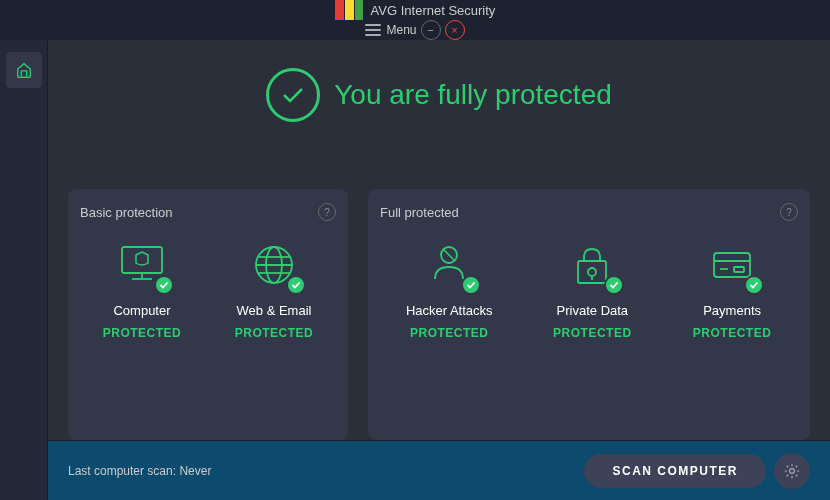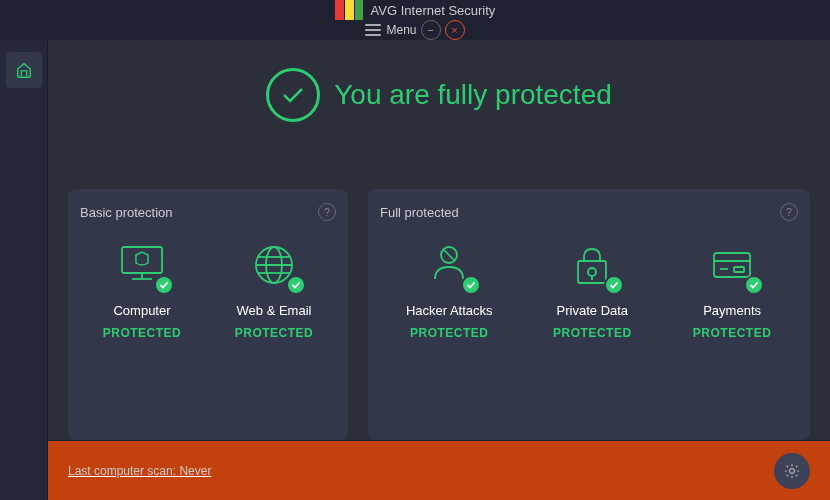--- a/index.html
+++ b/index.html
@@ -219,27 +219,26 @@
       font-size: 12px;
       color: #2ecc71;
       font-weight: 600;
       letter-spacing: 0.5px;
       text-align: center;
     }
 
     
     .footer {
       height: 60px;
-      background: #c2410c;
+      background: #0c4a6e;
       display: flex;
       align-items: center;
       justify-content: space-between;
       padding: 0 20px 0 20px;
       border-top: 1px solid #1a1d27;
-      text-decoration: underline;
     }
     .last-scan {
       font-size: 12px;
       color: #888;
     }
     .last-scan span {
       color: #ccc;
     }
     .scan-row {
       display: flex;
@@ -444,20 +443,21 @@
       </div>
 
     </div>
 
     <div class="footer">
       <div class="last-scan">
         <span>Last computer scan:</span>
         <span>Never</span>
       </div>
       <div class="scan-row">
+        <button class="scan-btn">SCAN COMPUTER</button>
         <button class="gear-btn">
           <svg width="16" height="16" viewBox="0 0 20 20" fill="none" stroke="#aaa" stroke-width="1.5">
             <circle cx="10" cy="10" r="3"></circle>
             <path d="M10 1v3M10 16v3M1 10h3M16 10h3M3.22 3.22l2.12 2.12M14.66 14.66l2.12 2.12M3.22 16.78l2.12-2.12M14.66 5.34l2.12-2.12"></path>
           </svg>
         </button>
       </div>
     </div>
 
   </div>

